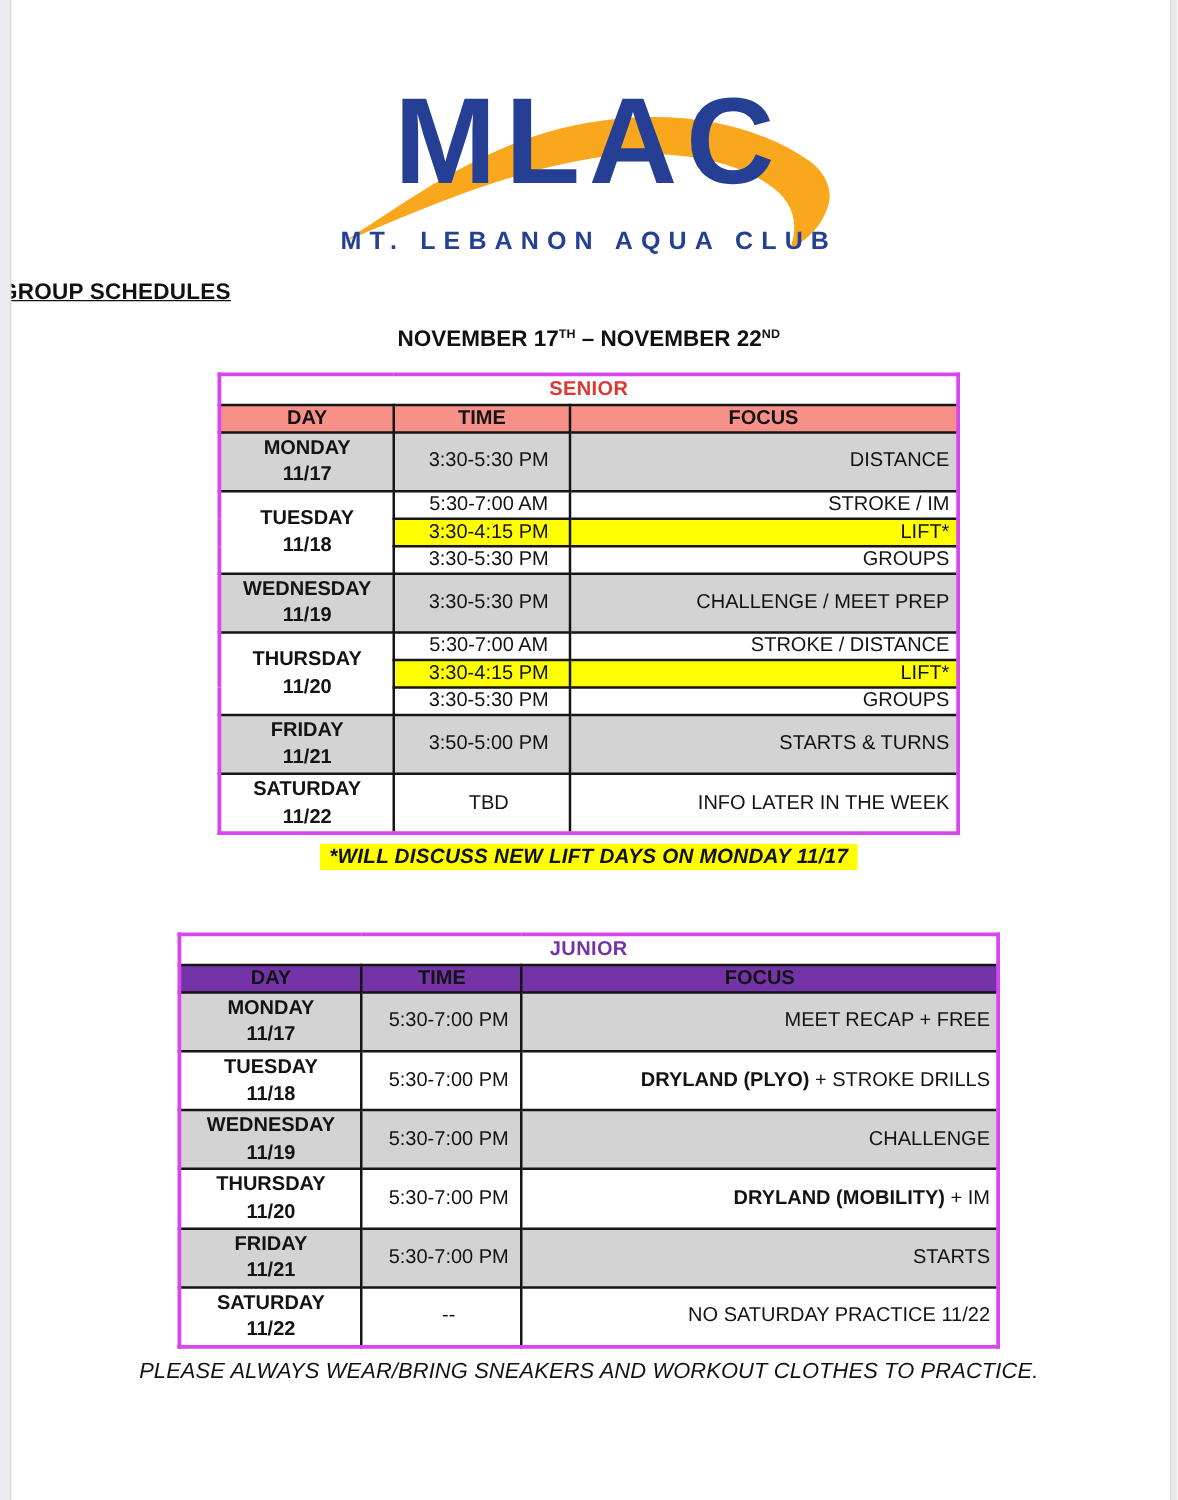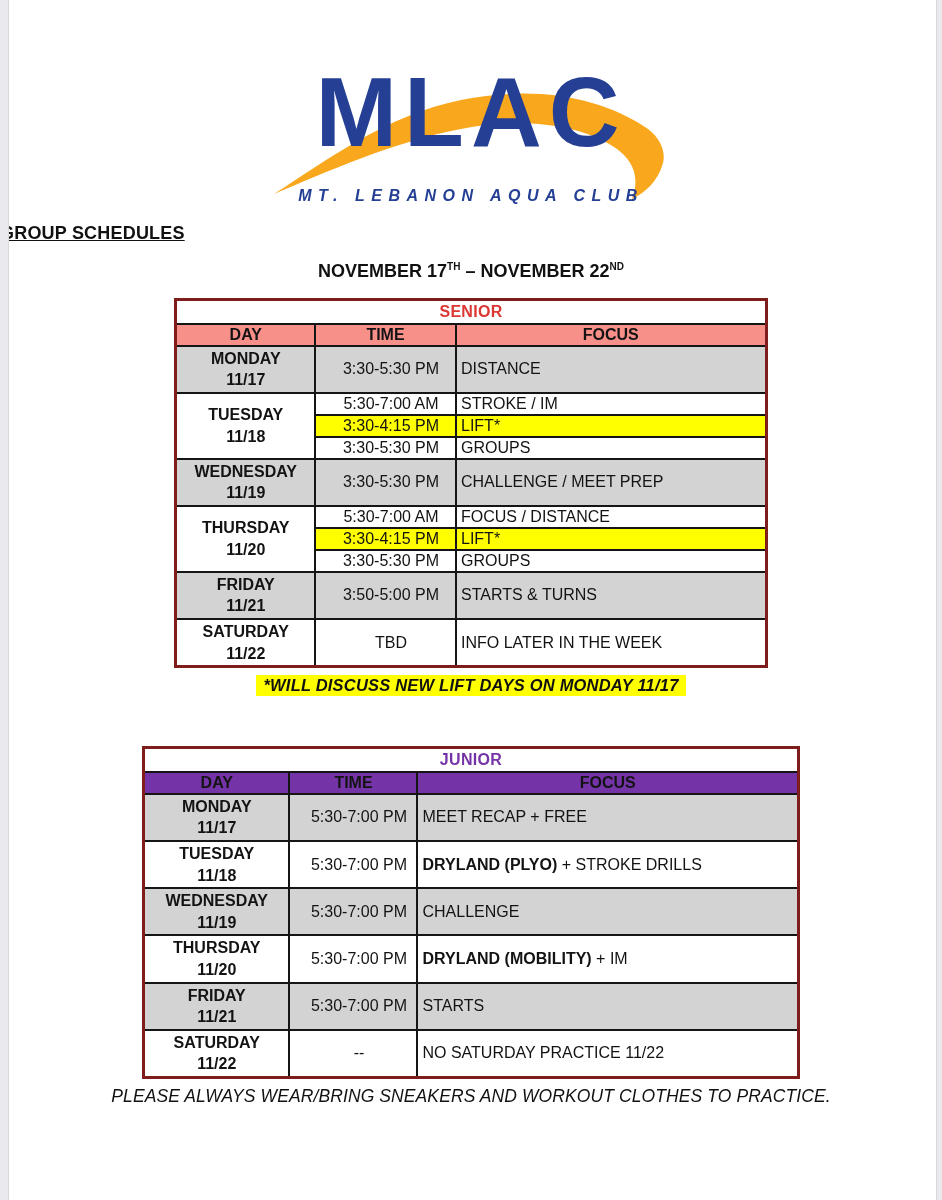--- a/index.html
+++ b/index.html
@@ -25,52 +25,52 @@
   
   .logo{width:430px;height:134px;margin:75px auto 0;position:relative;}
   .logo svg{position:absolute;inset:0;width:100%;height:100%;}
   .mlac{
     position:absolute;top:-14px;left:0;right:0;margin:0;text-align:center;
     font-size:98px;line-height:1.05;font-weight:bold;letter-spacing:7px;
     color:var(--logo-blue);z-index:1;
   }
   .logo-sub{
     position:absolute;bottom:4px;left:0;right:0;text-align:center;
-    font-size:16px;font-weight:bold;letter-spacing:6.5px;
-    color:var(--logo-blue);z-index:2;white-space:nowrap;font-style:italic;
+    font-size:20px;font-weight:bold;letter-spacing:6.5px;
+    color:var(--logo-blue);z-index:2;white-space:nowrap;
   }
 
   
   .heading{
     text-align:left;font-size:18px;font-weight:bold;margin-top:14px;
     text-decoration:underline;letter-spacing:0.2px;
   }
   .daterange{text-align:center;font-size:18px;font-weight:bold;margin-top:17px;}
   .daterange sup{font-size:10px;font-weight:bold;}
 
   
   table.sched{
-    border-collapse:collapse;margin:0 auto;border:3px solid #7f1d1d;
+    border-collapse:collapse;margin:0 auto;border:3px solid #d946ef;
     table-layout:fixed;
   }
   table.senior{width:590px;margin-top:16px;}
   table.junior{width:655px;margin-top:50px;}
   .sched td,.sched th{
     border:2px solid #151515;font-size:16px;color:#131313;
     padding:1px 5px;vertical-align:middle;background:#fff;
   }
   .ttl{height:24px;text-align:center;font-weight:bold;letter-spacing:0.3px;}
   .ttl.senior-ttl{color:var(--senior-accent);}
   .ttl.junior-ttl{color:var(--junior-accent);}
   tr.head th{height:14px;text-align:center;font-weight:bold;}
   tr.senior-head th{background:var(--senior-head-bg);}
   tr.junior-head th{background:var(--junior-head-bg);}
   td.day{text-align:center;font-weight:bold;line-height:1.35;}
   td.time{text-align:center;padding-left:16px;}
-  td.focus{text-align:left;padding-left:4px;}
+  td.focus{text-align:right;padding-left:26px;}
   tr.single td{height:46px;}
   tr.sub td{height:22px;}
   tr.shade td{background:var(--row-shade);}
   tr.hl td{background:var(--highlight);}
   .it{}
   .fb{font-weight:bold;}
 
   
   .note{
     display:table;margin:7px auto 0;background:var(--highlight);
@@ -158,21 +158,21 @@
     <td class="time">3:30-5:30 PM</td>
     <td class="focus">CHALLENGE / MEET PREP</td>
   </tr>
 
   <tr class="sub">
     <td class="day" rowspan="3">
       <div>THURSDAY</div>
       <div>11/20</div>
     </td>
     <td class="time">5:30-7:00 AM</td>
-    <td class="focus">FOCUS / DISTANCE</td>
+    <td class="focus">STROKE / DISTANCE</td>
   </tr>
   <tr class="sub hl">
     <td class="time">3:30-4:15 PM</td>
     <td class="focus">LIFT*</td>
   </tr>
   <tr class="sub">
     <td class="time">3:30-5:30 PM</td>
     <td class="focus">GROUPS</td>
   </tr>
 

